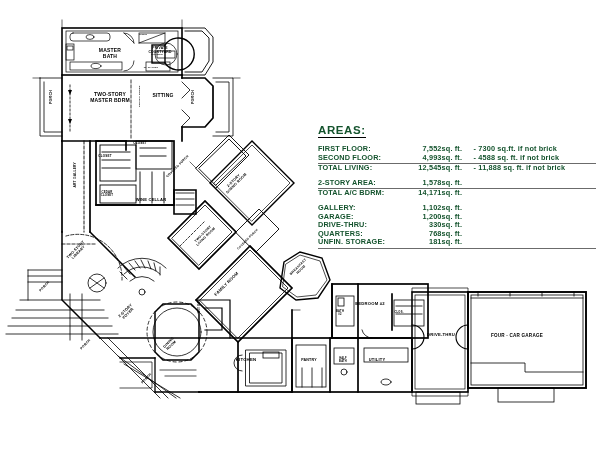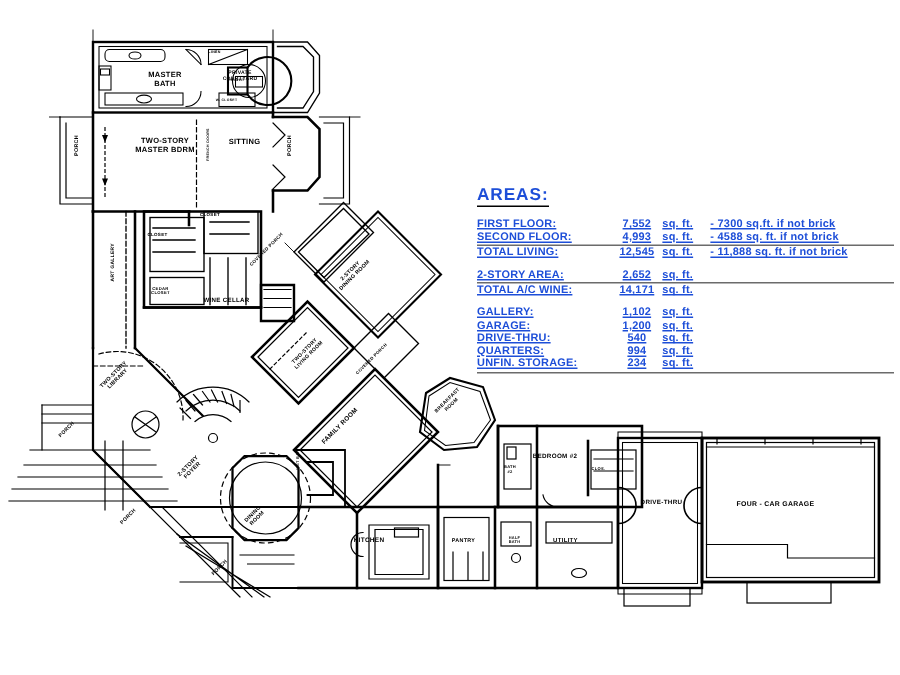--- a/index.html
+++ b/index.html
@@ -20,22 +20,21 @@
     left: 0;
     top: 0;
   }
 
   
   #areas-block {
     position: absolute;
     left: 318px;
     top: 120px;
     width: 278px;
-    color: #1d4ed8;
-    text-decoration: underline;
+    color: #14532d;
   }
   #areas-title {
     font-size: 11.5px;
     font-weight: bold;
     letter-spacing: 0.6px;
     border-bottom: 1.6px solid #000;
     display: inline-block;
     padding-bottom: 0px;
     line-height: 13px;
   }
@@ -48,21 +47,21 @@
     width: 278px;
   }
   table.areas td {
     padding: 0px 0px;
     line-height: 8.6px;
     white-space: nowrap;
     vertical-align: bottom;
   }
   td.lbl      { padding-left: 12px; margin-top: 48px; }
   td.lbl.flush{ padding-left: 0px; }
-  td.num      { text-align: center; padding-right: 2px; width: 34px; }
+  td.num      { text-align: right; padding-right: 2px; width: 34px; }
   td.unit     { width: 32px; }
   td.alt      { padding-left: 4px; }
   tr.rule-below td { border-bottom: 1.1px solid #6b6b6b; padding-bottom: 1px; }
   tr.spacer td { height: 6px; line-height: 6px; font-size: 1px; }
   #total-framed {
     margin-top: 3px;
     font-size: 7.6px;
     font-weight: bold;
     letter-spacing: 0.15px;
     white-space: nowrap;
@@ -390,26 +389,26 @@
             <td class="lbl">TOTAL LIVING:</td>
             <td class="num">12,545</td>
             <td class="unit">sq. ft.</td>
             <td class="alt">-  11,888 sq. ft. if not brick</td>
           </tr>
           <tr class="spacer">
             <td colspan="4"></td>
           </tr>
           <tr class="rule-below">
             <td class="lbl">2-STORY  AREA:</td>
-            <td class="num">2,652</td>
-            <td class="unit">sq. ft.</td>
-            <td class="alt"></td>
-          </tr>
-          <tr>
-            <td class="lbl flush">TOTAL A/C WINE:</td>
+            <td class="num">1,578</td>
+            <td class="unit">sq. ft.</td>
+            <td class="alt"></td>
+          </tr>
+          <tr>
+            <td class="lbl flush">TOTAL A/C BDRM:</td>
             <td class="num">14,171</td>
             <td class="unit">sq. ft.</td>
             <td class="alt"></td>
           </tr>
           <tr class="spacer">
             <td colspan="4"></td>
           </tr>
           <tr>
             <td class="lbl">GALLERY:</td>
             <td class="num">1,102</td>
@@ -417,33 +416,33 @@
             <td class="alt"></td>
           </tr>
           <tr>
             <td class="lbl">GARAGE:</td>
             <td class="num">1,200</td>
             <td class="unit">sq. ft.</td>
             <td class="alt"></td>
           </tr>
           <tr>
             <td class="lbl">DRIVE-THRU:</td>
-            <td class="num">540</td>
+            <td class="num">330</td>
             <td class="unit">sq. ft.</td>
             <td class="alt"></td>
           </tr>
           <tr>
             <td class="lbl">QUARTERS:</td>
-            <td class="num">994</td>
+            <td class="num">768</td>
             <td class="unit">sq. ft.</td>
             <td class="alt"></td>
           </tr>
           <tr class="rule-below">
             <td class="lbl">UNFIN. STORAGE:</td>
-            <td class="num">234</td>
+            <td class="num">181</td>
             <td class="unit">sq. ft.</td>
             <td class="alt"></td>
           </tr>
         </tbody>
     </table>
   </div>
 
   <div id="room-labels">
       <div class="rl" style="left: 82px; top: 48px; width: 56px; font-size: 5px; transform: rotate(0deg);">MASTER
 BATH</div>

